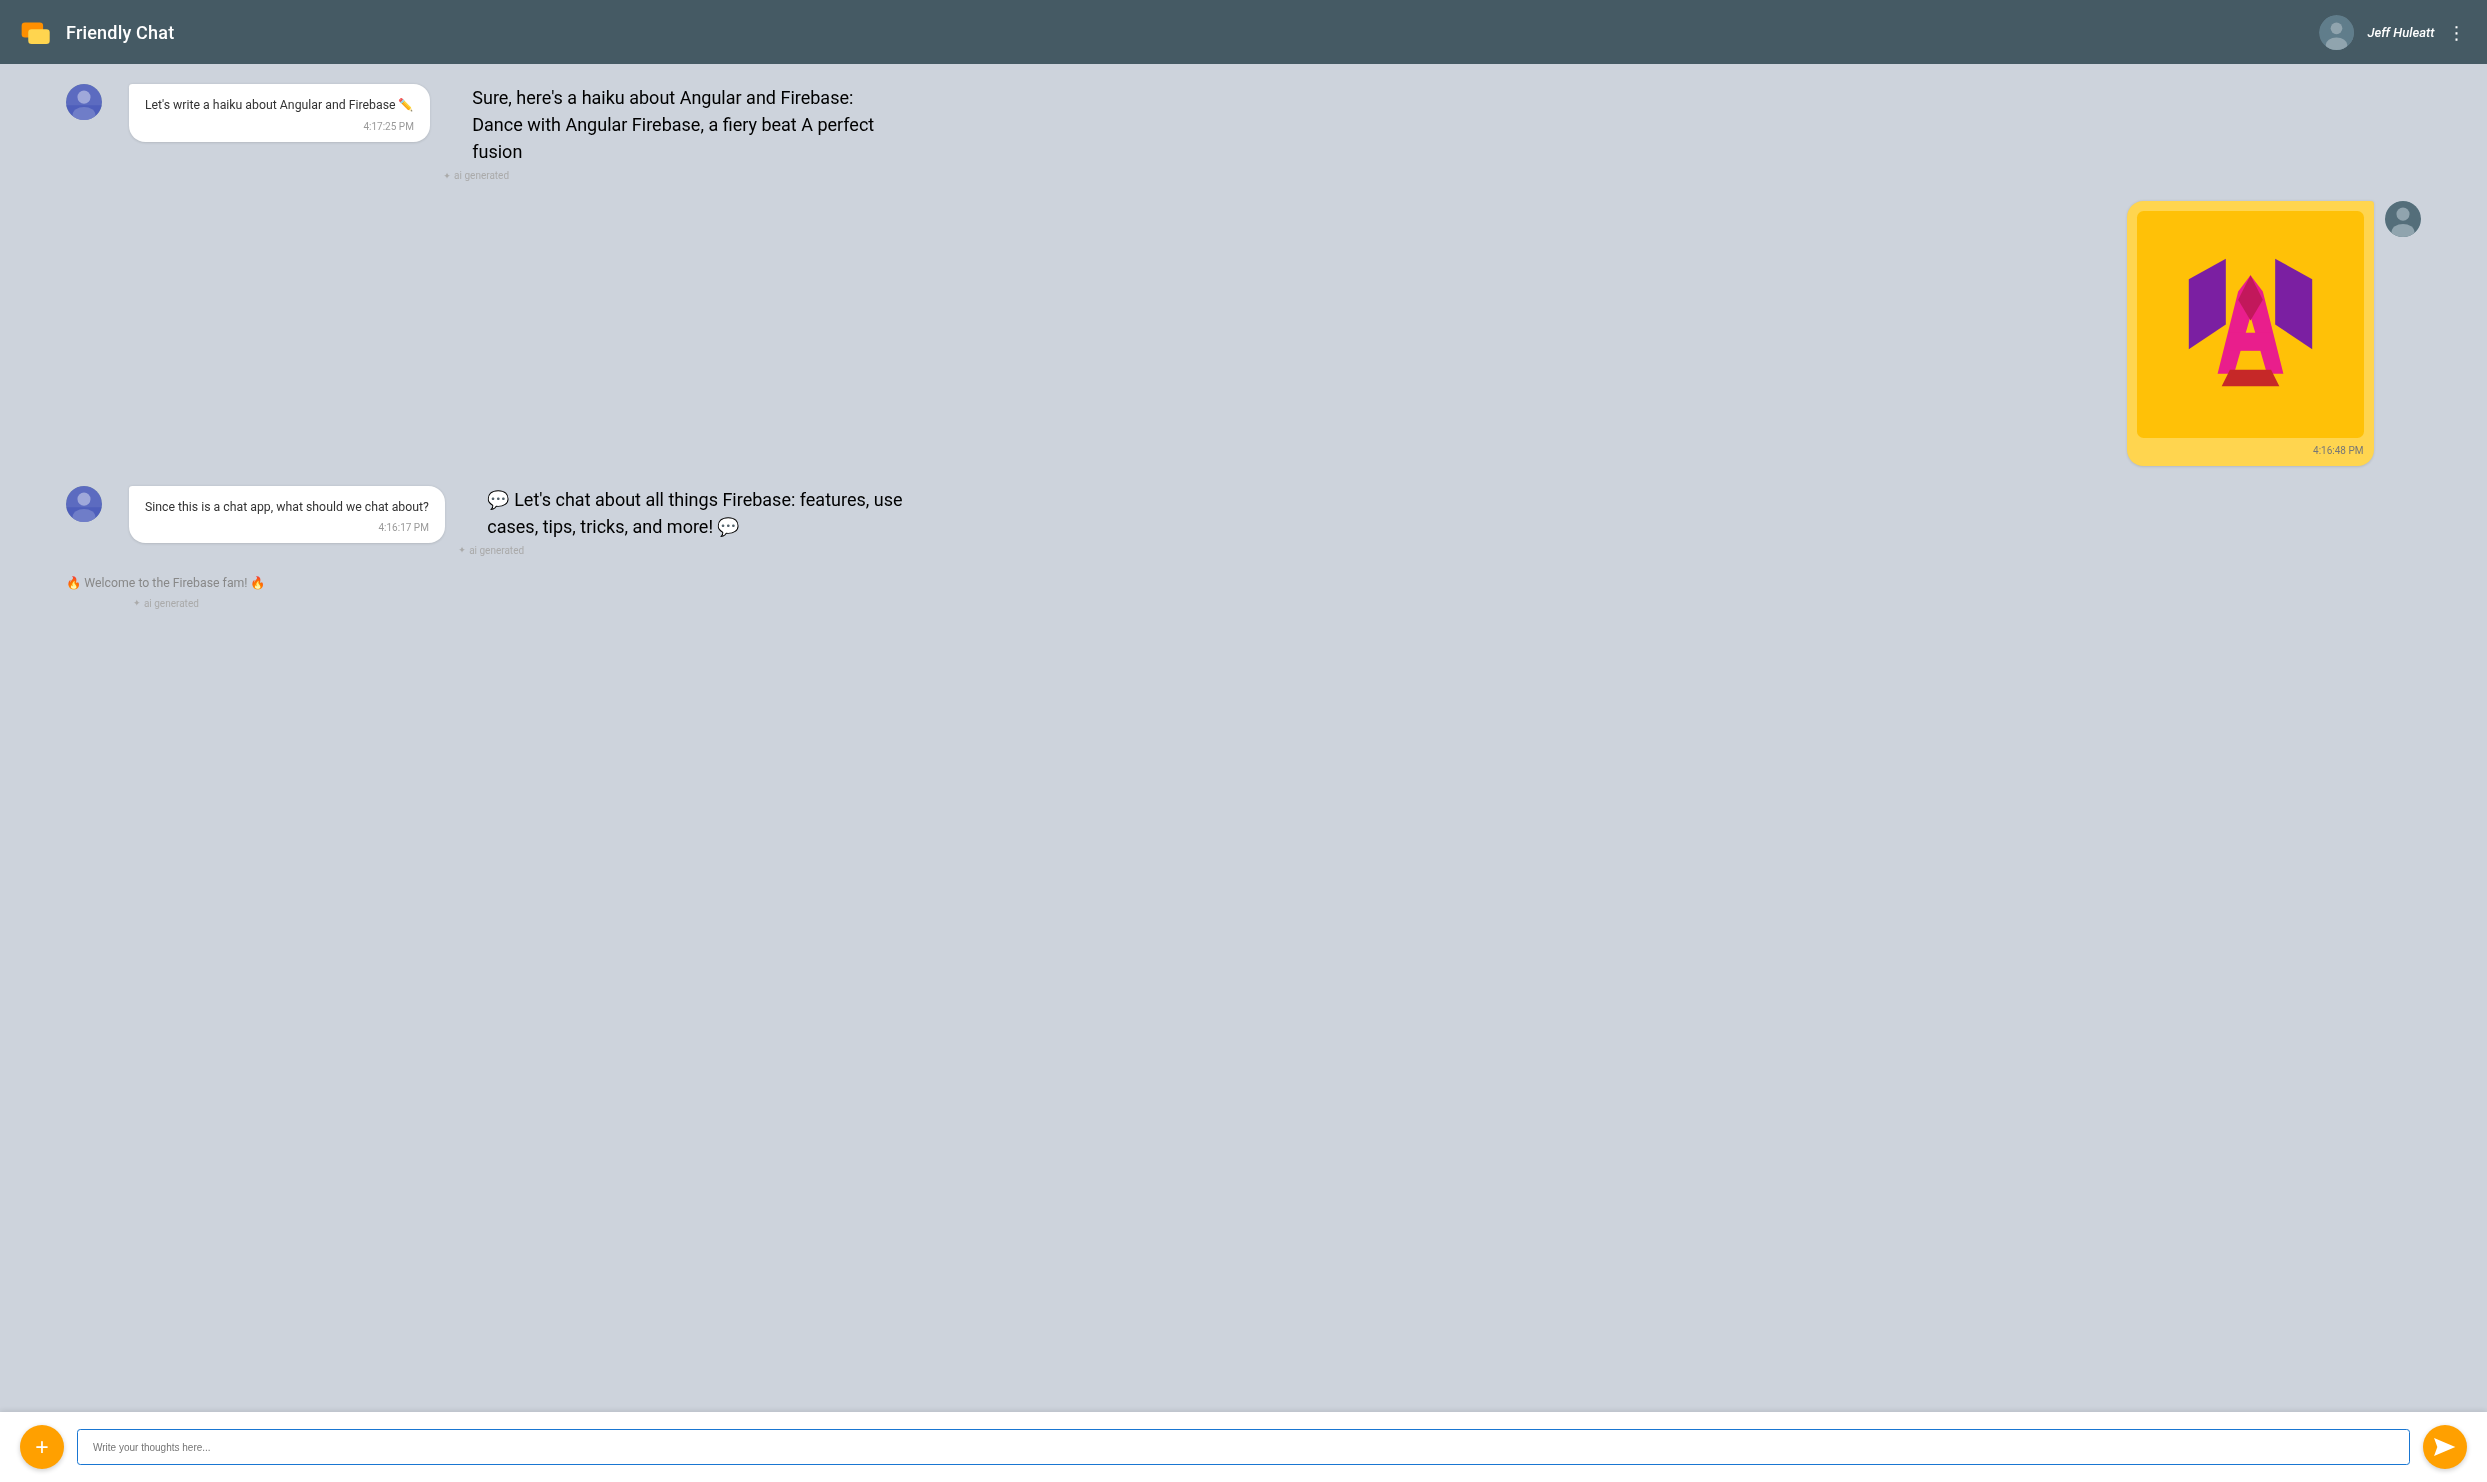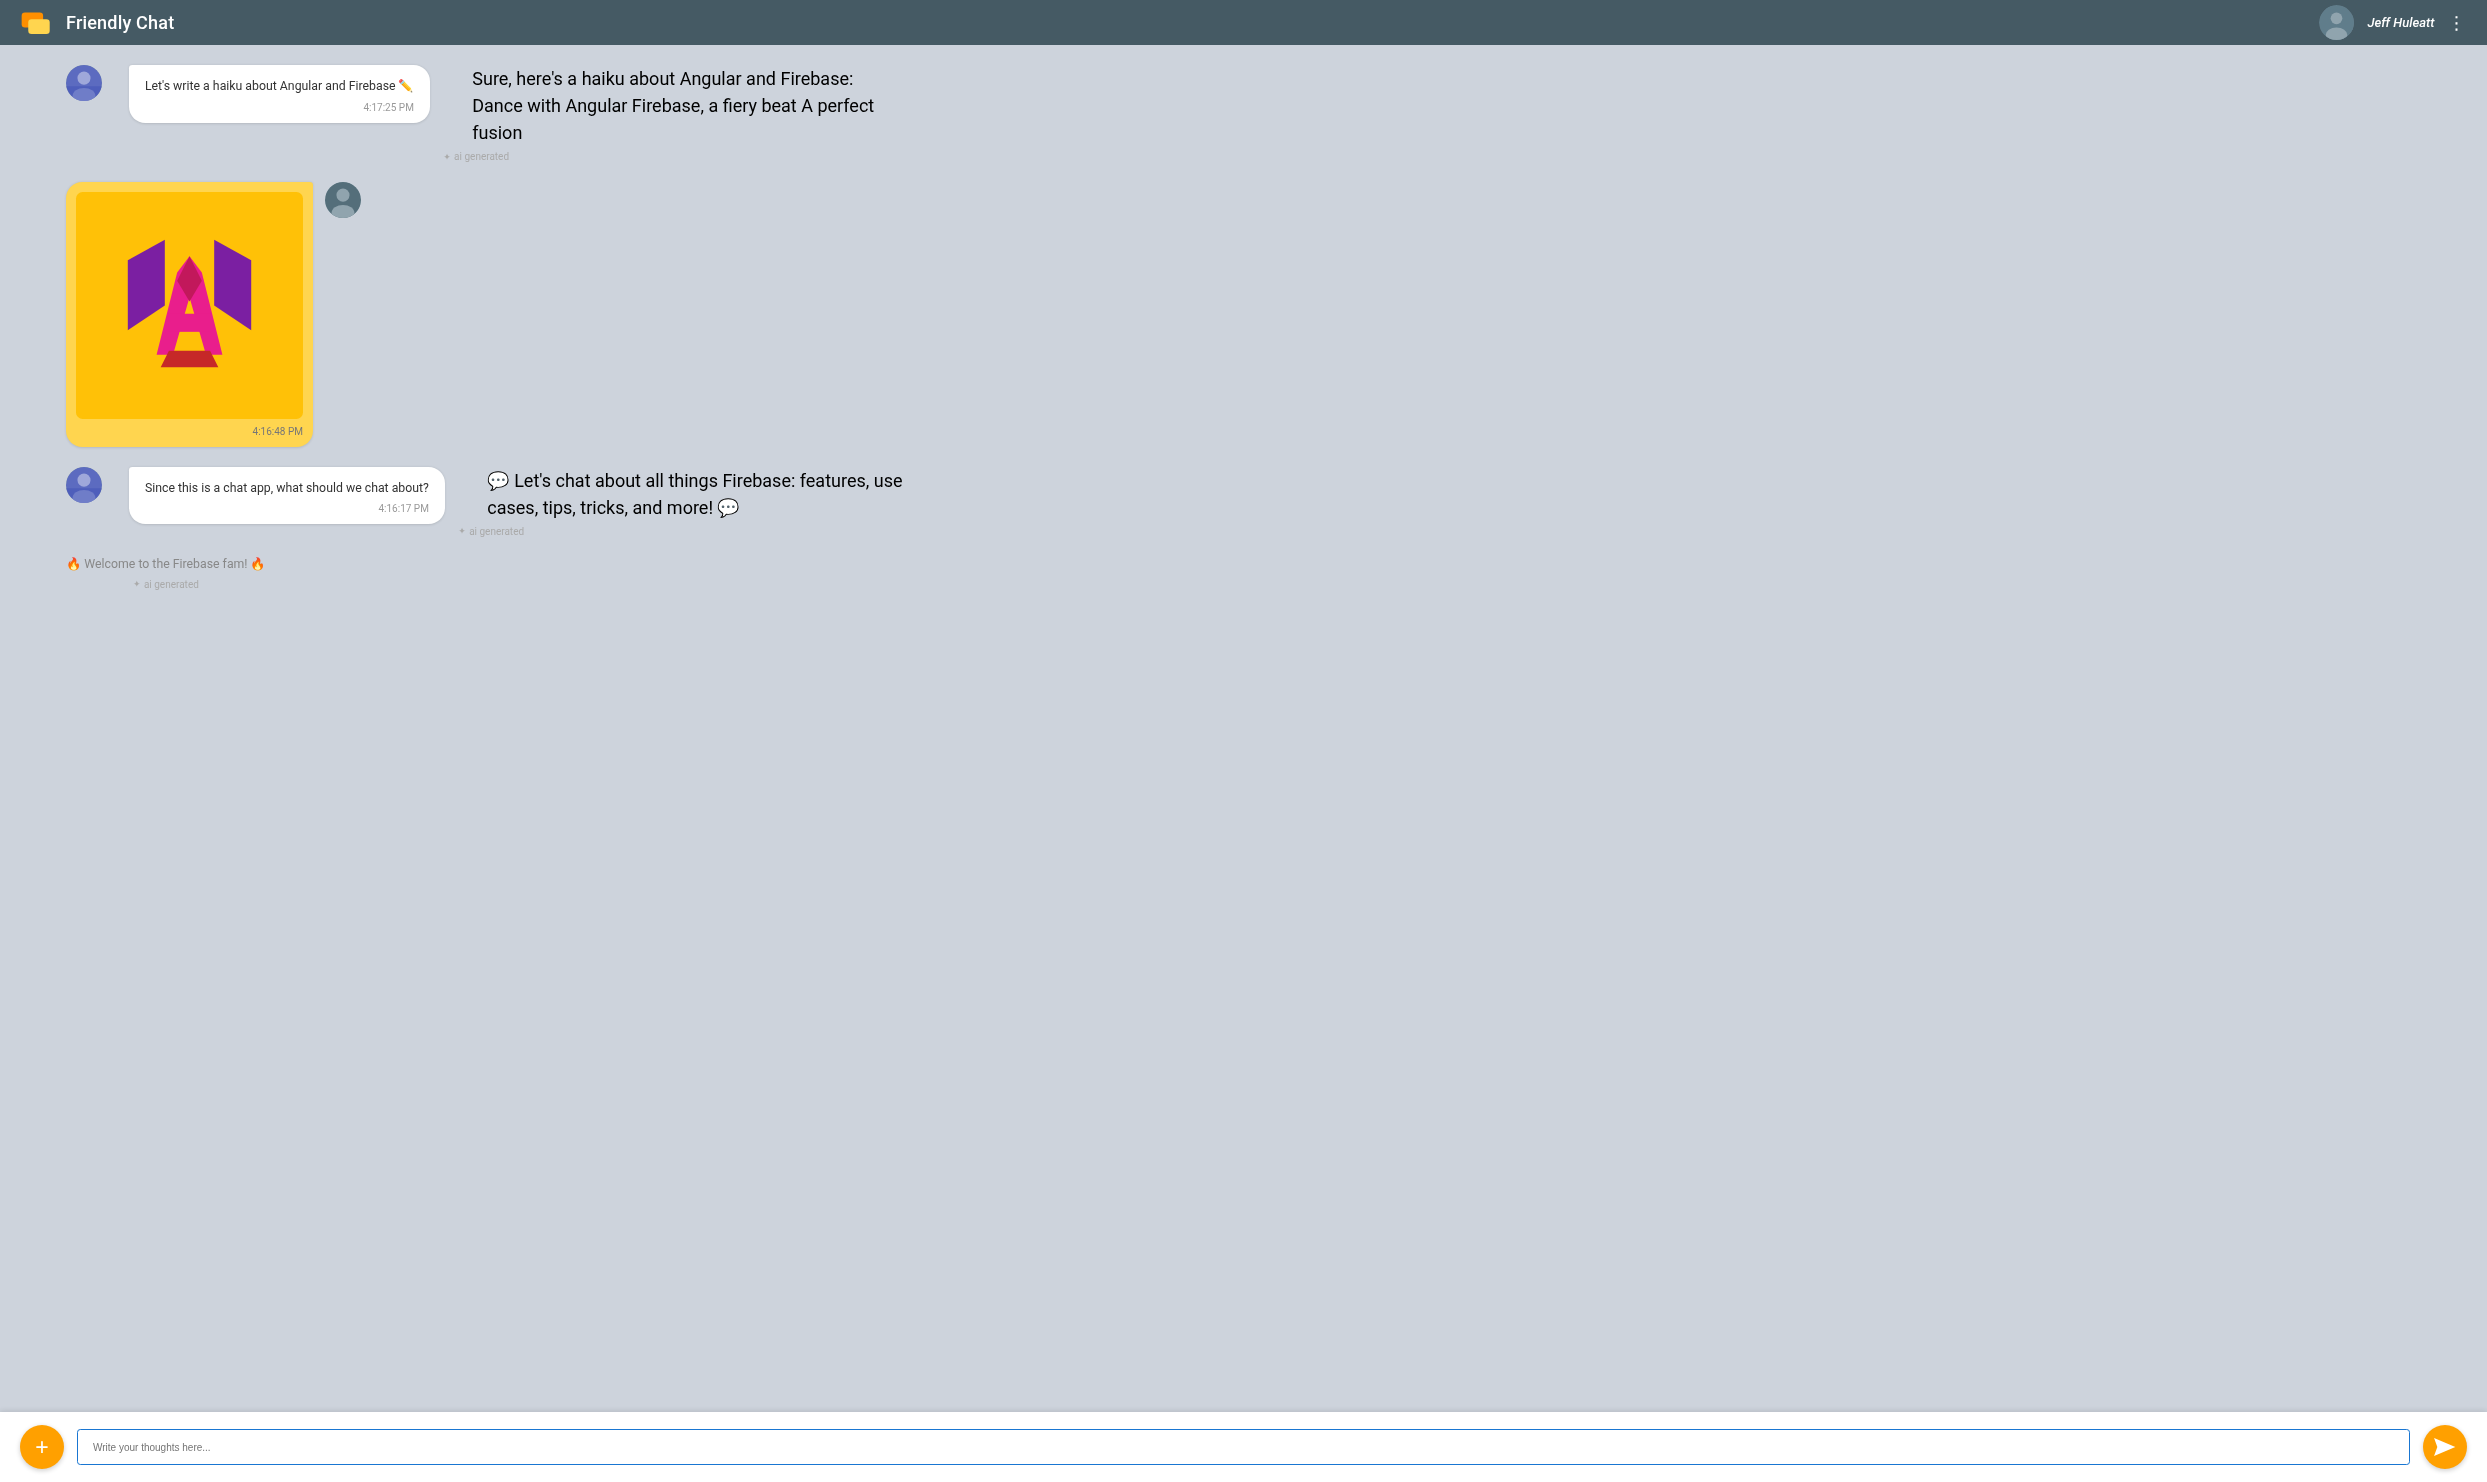--- a/index.html
+++ b/index.html
@@ -12,21 +12,21 @@
       overflow: hidden;
     }
 
     
     #header {
       background: #455a64;
       color: white;
       display: flex;
       align-items: center;
       padding: 0 20px;
-      height: 45px;
+      height: 64px;
       flex-shrink: 0;
       justify-content: space-between;
     }
     #header-left {
       display: flex;
       align-items: center;
       gap: 13px;
     }
     #app-icon {
       width: 33px;
@@ -77,21 +77,20 @@
     }
 
     
     .msg-row {
       display: flex;
       align-items: flex-start;
       gap: 11.5px;
     }
     .msg-row.outgoing {
       flex-direction: row-reverse;
-      justify-content: flex-end;
     }
     .avatar-circle {
       width: 36px;
       height: 36px;
       border-radius: 50%;
       background: #90a4ae;
       flex-shrink: 0;
       overflow: hidden;
       display: flex;
       align-items: center;

